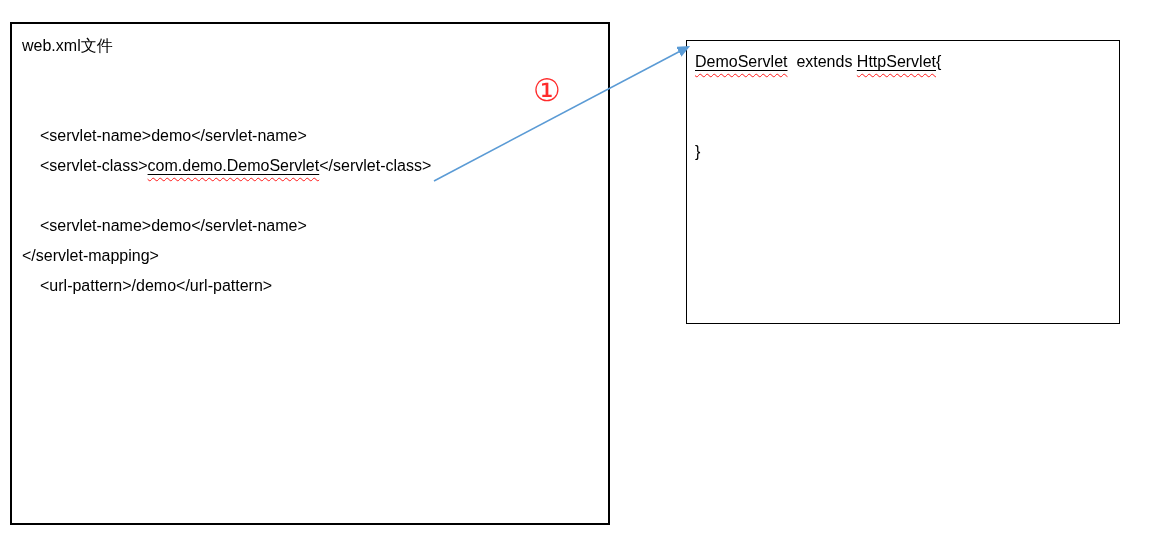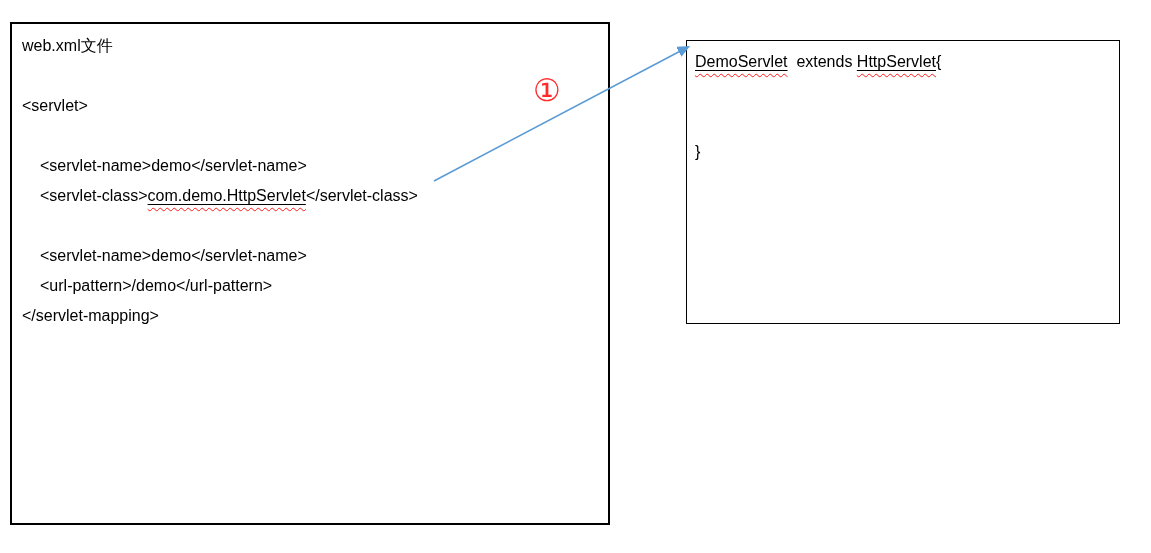--- a/index.html
+++ b/index.html
@@ -62,28 +62,27 @@
     color: #ff2b2b;
     z-index: 6;
   }
 </style>
 </head>
 <body>
 
 <div class="box" id="left-box">
   <div class="line">web.xml文件</div>
   <div class="line"></div>
-  <div class="line">&lt;servlet&gt;</div>
   <div class="line"></div>
   <div class="line indent">&lt;servlet-name&gt;demo&lt;/servlet-name&gt;</div>
-  <div class="line indent"><span>&lt;servlet-class&gt;</span><span class="blackline"><span class="redwavy">com.demo.HttpServlet</span></span><span>&lt;/servlet-class&gt;</span></div>
+  <div class="line indent"><span>&lt;servlet-class&gt;</span><span class="blackline"><span class="redwavy">com.demo.DemoServlet</span></span><span>&lt;/servlet-class&gt;</span></div>
   <div class="line"></div>
   <div class="line indent">&lt;servlet-name&gt;demo&lt;/servlet-name&gt;</div>
+  <div class="line">&lt;/servlet-mapping&gt;</div>
   <div class="line indent">&lt;url-pattern&gt;/demo&lt;/url-pattern&gt;</div>
-  <div class="line">&lt;/servlet-mapping&gt;</div>
 </div>
 
 <div class="box" id="right-box">
   <div class="line"><span class="blackline"><span class="redwavy">DemoServlet</span></span><span>  extends </span><span class="blackline"><span class="redwavy">HttpServlet</span></span><span>{</span></div>
   <div class="line"></div>
   <div class="line"></div>
   <div class="line">}</div>
 </div>
 
 <svg id="connector-svg" viewBox="0 0 1151 553" xmlns="http://www.w3.org/2000/svg" aria-hidden="true">

